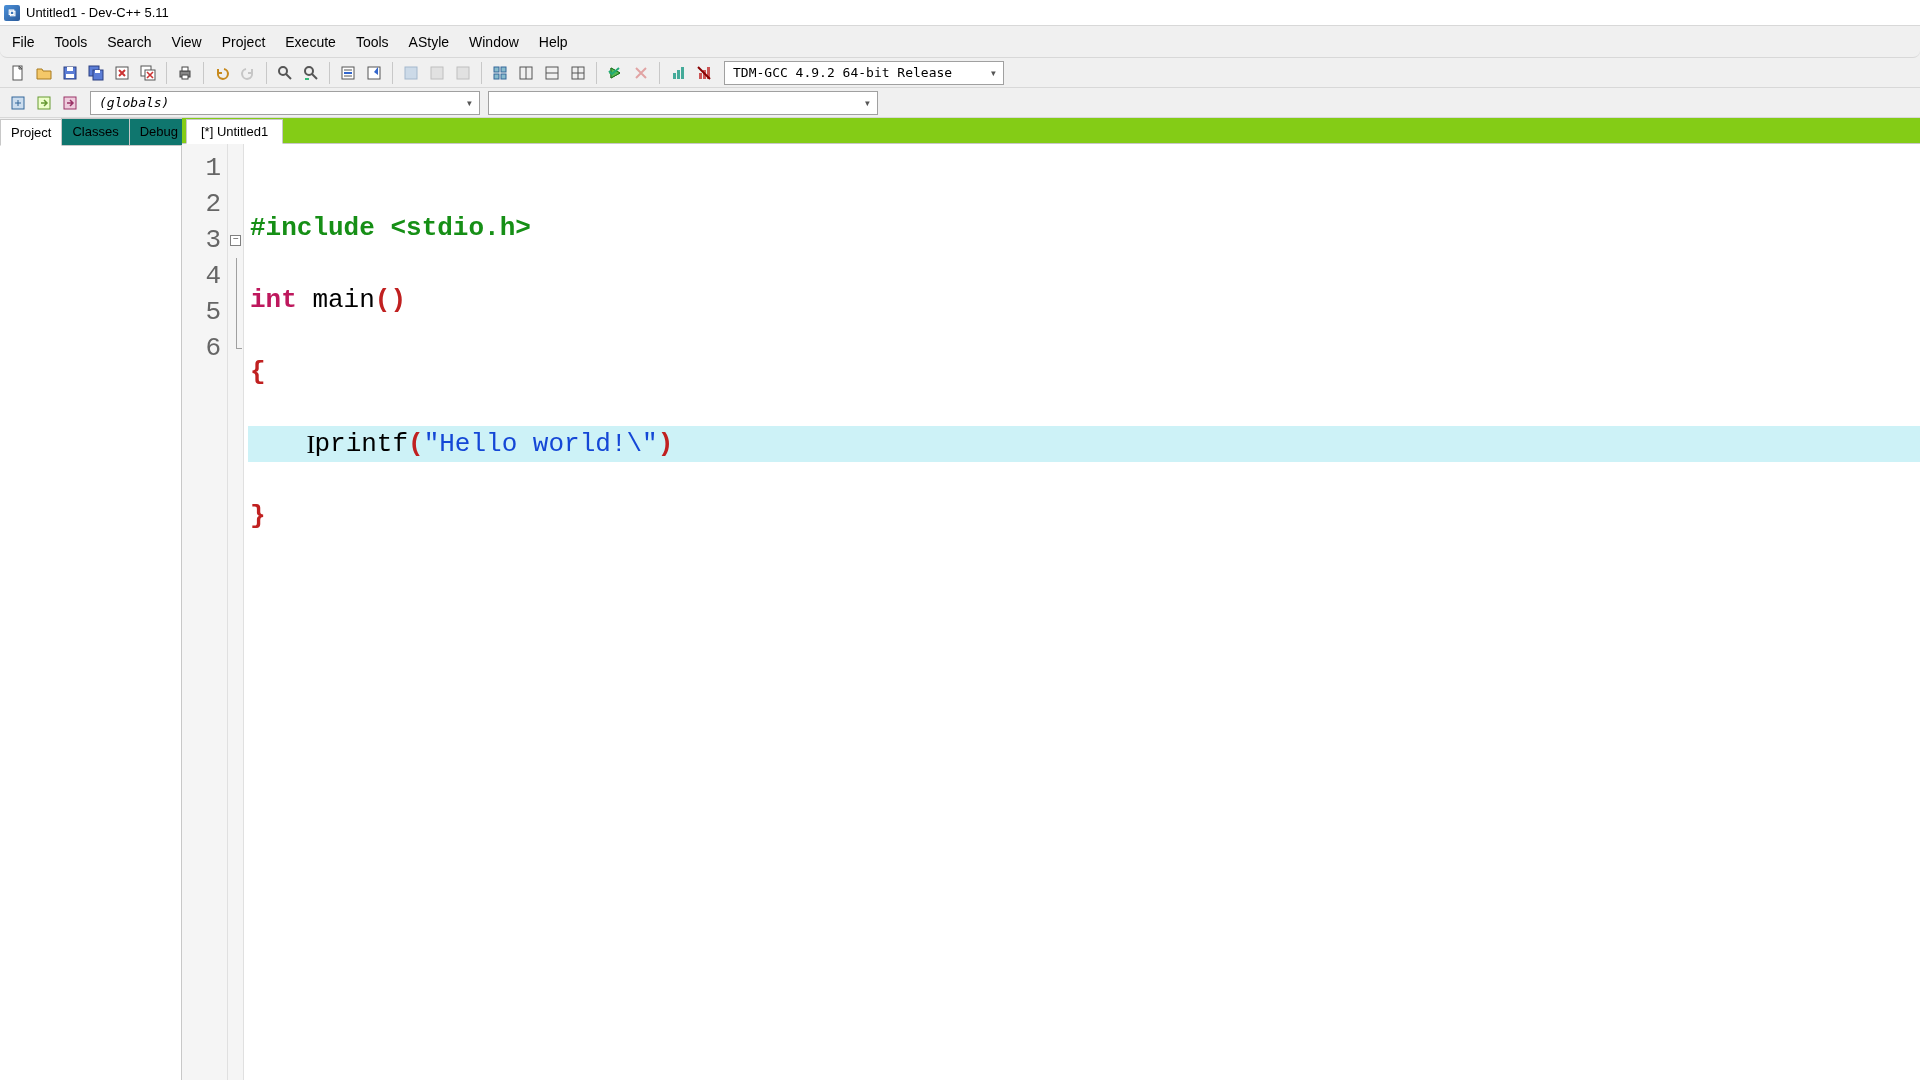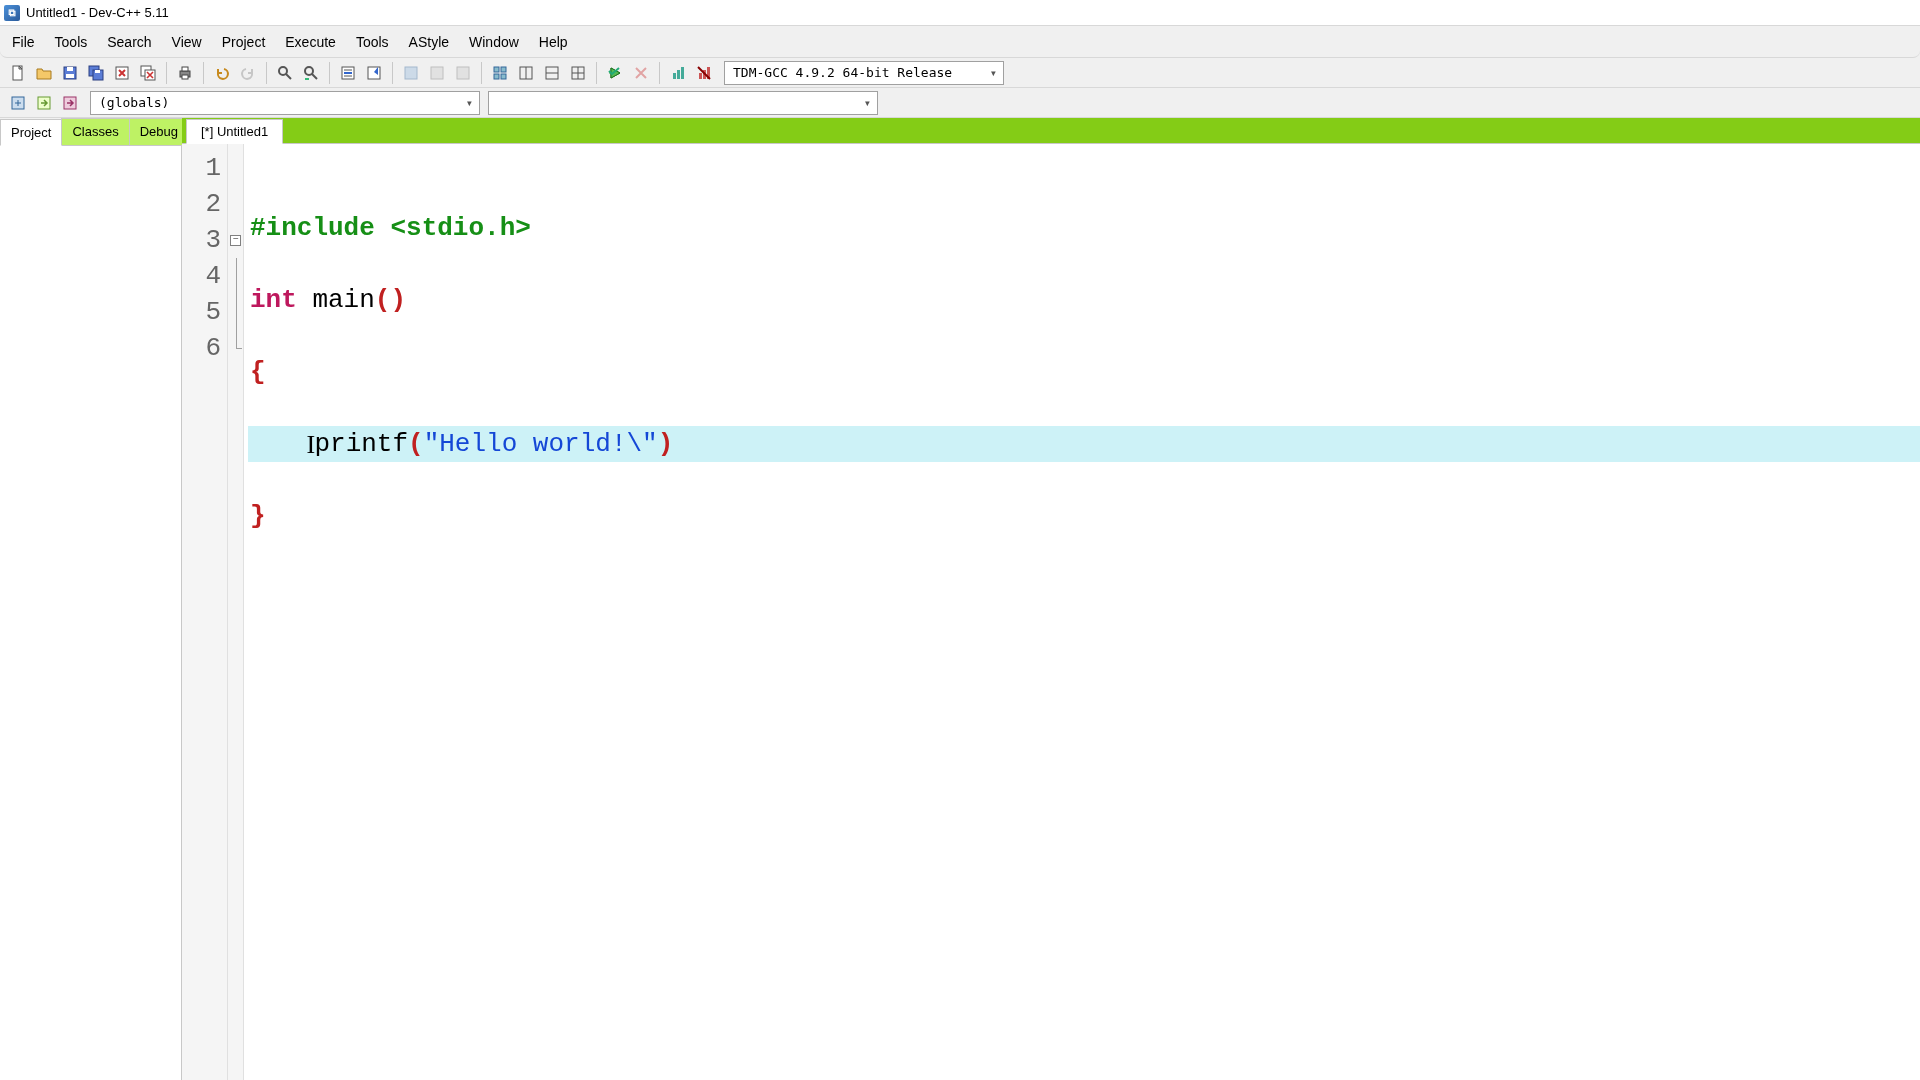--- a/index.html
+++ b/index.html
@@ -106,20 +106,21 @@
     height:24px;
     border:1px solid #a0a0a0;
     background:#fff;
     display:flex;
     align-items:center;
     padding:0 20px 0 8px;
     font-family:"Consolas",monospace;
     font-size:13px;
     position:relative;
     margin-left:6px;
+    font-style:italic;
   }
   .combo::after{
     content:"▾";
     position:absolute; right:6px; top:4px;
     color:#555; font-size:12px;
   }
   .combo.scope { width: 390px; }
   .combo.member { width: 390px; }
 
   
@@ -140,21 +141,21 @@
   .left-tabs {
     display:flex;
     border-bottom:1px solid #c8c8c8;
     background:#f0f0f0;
   }
   .left-tab {
     padding:5px 10px;
     font-size:13px;
     border:1px solid #c8c8c8;
     border-bottom:none;
-    background:#bef264;
+    background:#0f766e;
     margin-right:-1px;
     cursor:pointer;
   }
   .left-tab.active {
     background:#fff;
     border-bottom:1px solid #fff;
     position:relative; top:1px;
   }
   .left-content { flex:1; background:#fff; }
 

